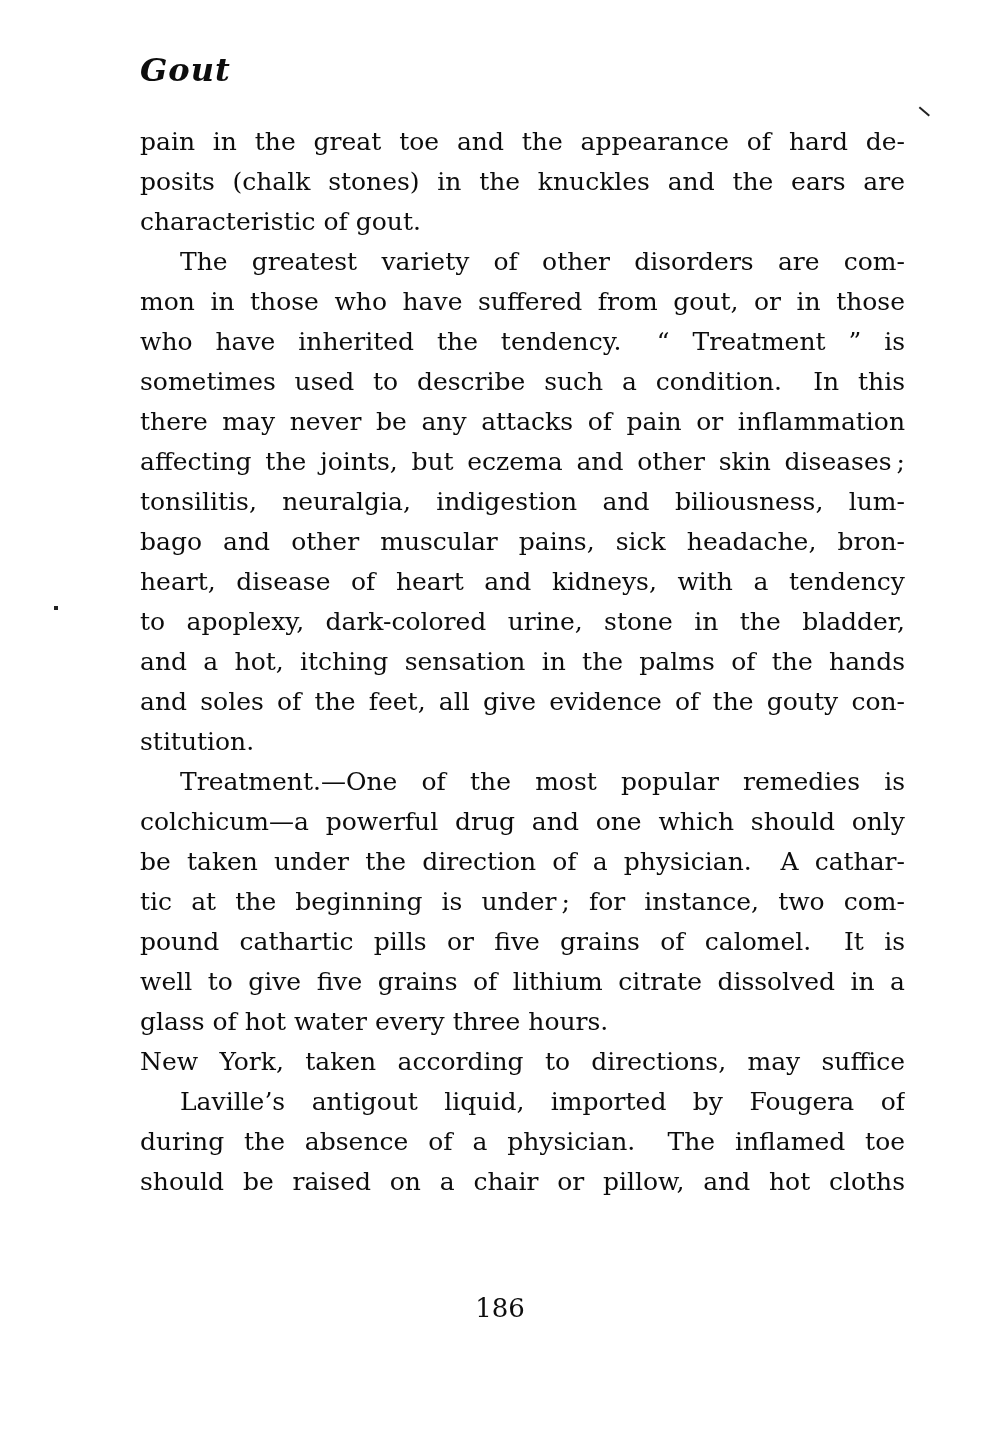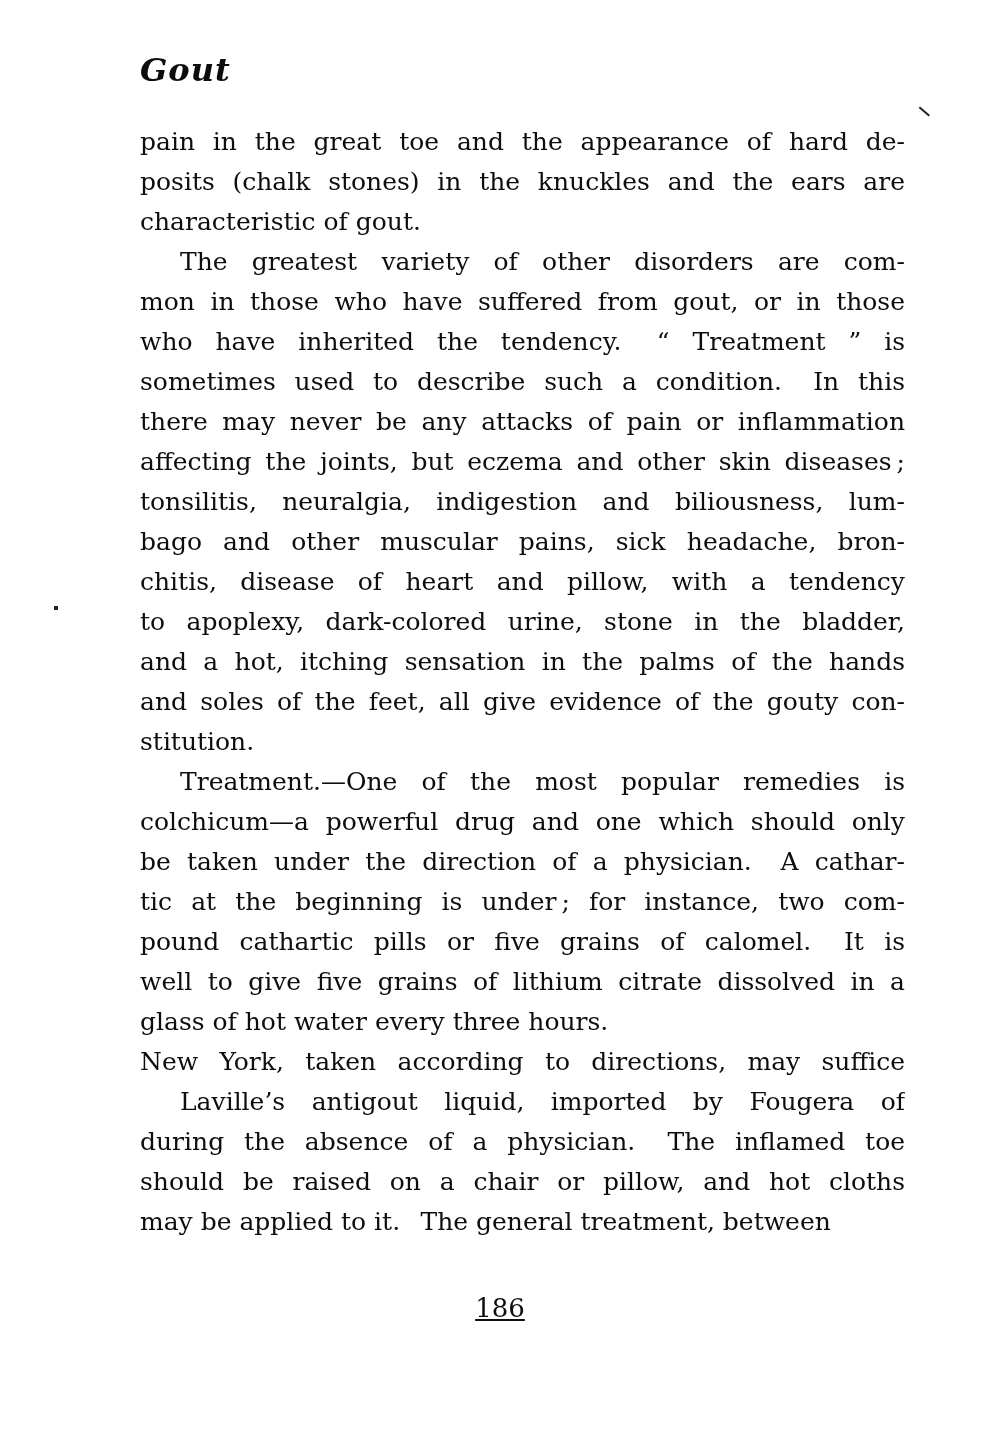--- a/index.html
+++ b/index.html
@@ -47,21 +47,20 @@
   .lead-bold { font-weight: normal; }
   .page-number {
     position: absolute;
     top: 1288px;
     left: 100px;
     width: 800px;
     height: 40px;
     line-height: 40px;
     text-align: center;
     font-size: 26px;
-    text-decoration: underline;
   }
   .artifact-tick {
     position: absolute;
     top: 100px;
     left: 921px;
     width: 13px;
     height: 13px;
     border-left: 2.5px solid #222;
     transform: rotate(-50deg);
   }
@@ -91,38 +90,37 @@
       </div>
       <div class="paragraph">
         <div class="line indent">The greatest variety of other disorders are com-</div>
         <div class="line">mon in those who have suffered from gout, or in those</div>
         <div class="line">who have inherited the tendency.  “ Treatment ” is</div>
         <div class="line">sometimes used to describe such a condition.  In this</div>
         <div class="line">there may never be any attacks of pain or inflammation</div>
         <div class="line">affecting the joints, but eczema and other skin diseases ;</div>
         <div class="line">tonsilitis, neuralgia, indigestion and biliousness, lum-</div>
         <div class="line">bago and other muscular pains, sick headache, bron-</div>
-        <div class="line">chitis, disease of heart and pillow, with a tendency</div>
+        <div class="line">heart, disease of heart and kidneys, with a tendency</div>
         <div class="line">to apoplexy, dark-colored urine, stone in the bladder,</div>
         <div class="line">and a hot, itching sensation in the palms of the hands</div>
         <div class="line">and soles of the feet, all give evidence of the gouty con-</div>
         <div class="line last">stitution.</div>
       </div>
       <div class="paragraph">
         <div class="line indent"><span class="lead-bold">Treatment.</span>—One of the most popular remedies is</div>
         <div class="line">colchicum—a powerful drug and one which should only</div>
         <div class="line">be taken under the direction of a physician.  A cathar-</div>
         <div class="line">tic at the beginning is under ; for instance, two com-</div>
         <div class="line">pound cathartic pills or five grains of calomel.  It is</div>
         <div class="line">well to give five grains of lithium citrate dissolved in a</div>
         <div class="line last">glass of hot water every three hours.</div>
       </div>
       <div class="paragraph">
         <div class="line">New York, taken according to directions, may suffice</div>
         <div class="line indent">Laville’s antigout liquid, imported by Fougera of</div>
         <div class="line">during the absence of a physician.  The inflamed toe</div>
         <div class="line">should be raised on a chair or pillow, and hot cloths</div>
-        <div class="line last">may be applied to it.  The general treatment, between</div>
       </div>
     </div>
 
   <div class="page-number">186</div>
 </div>
 
 </body></html>

